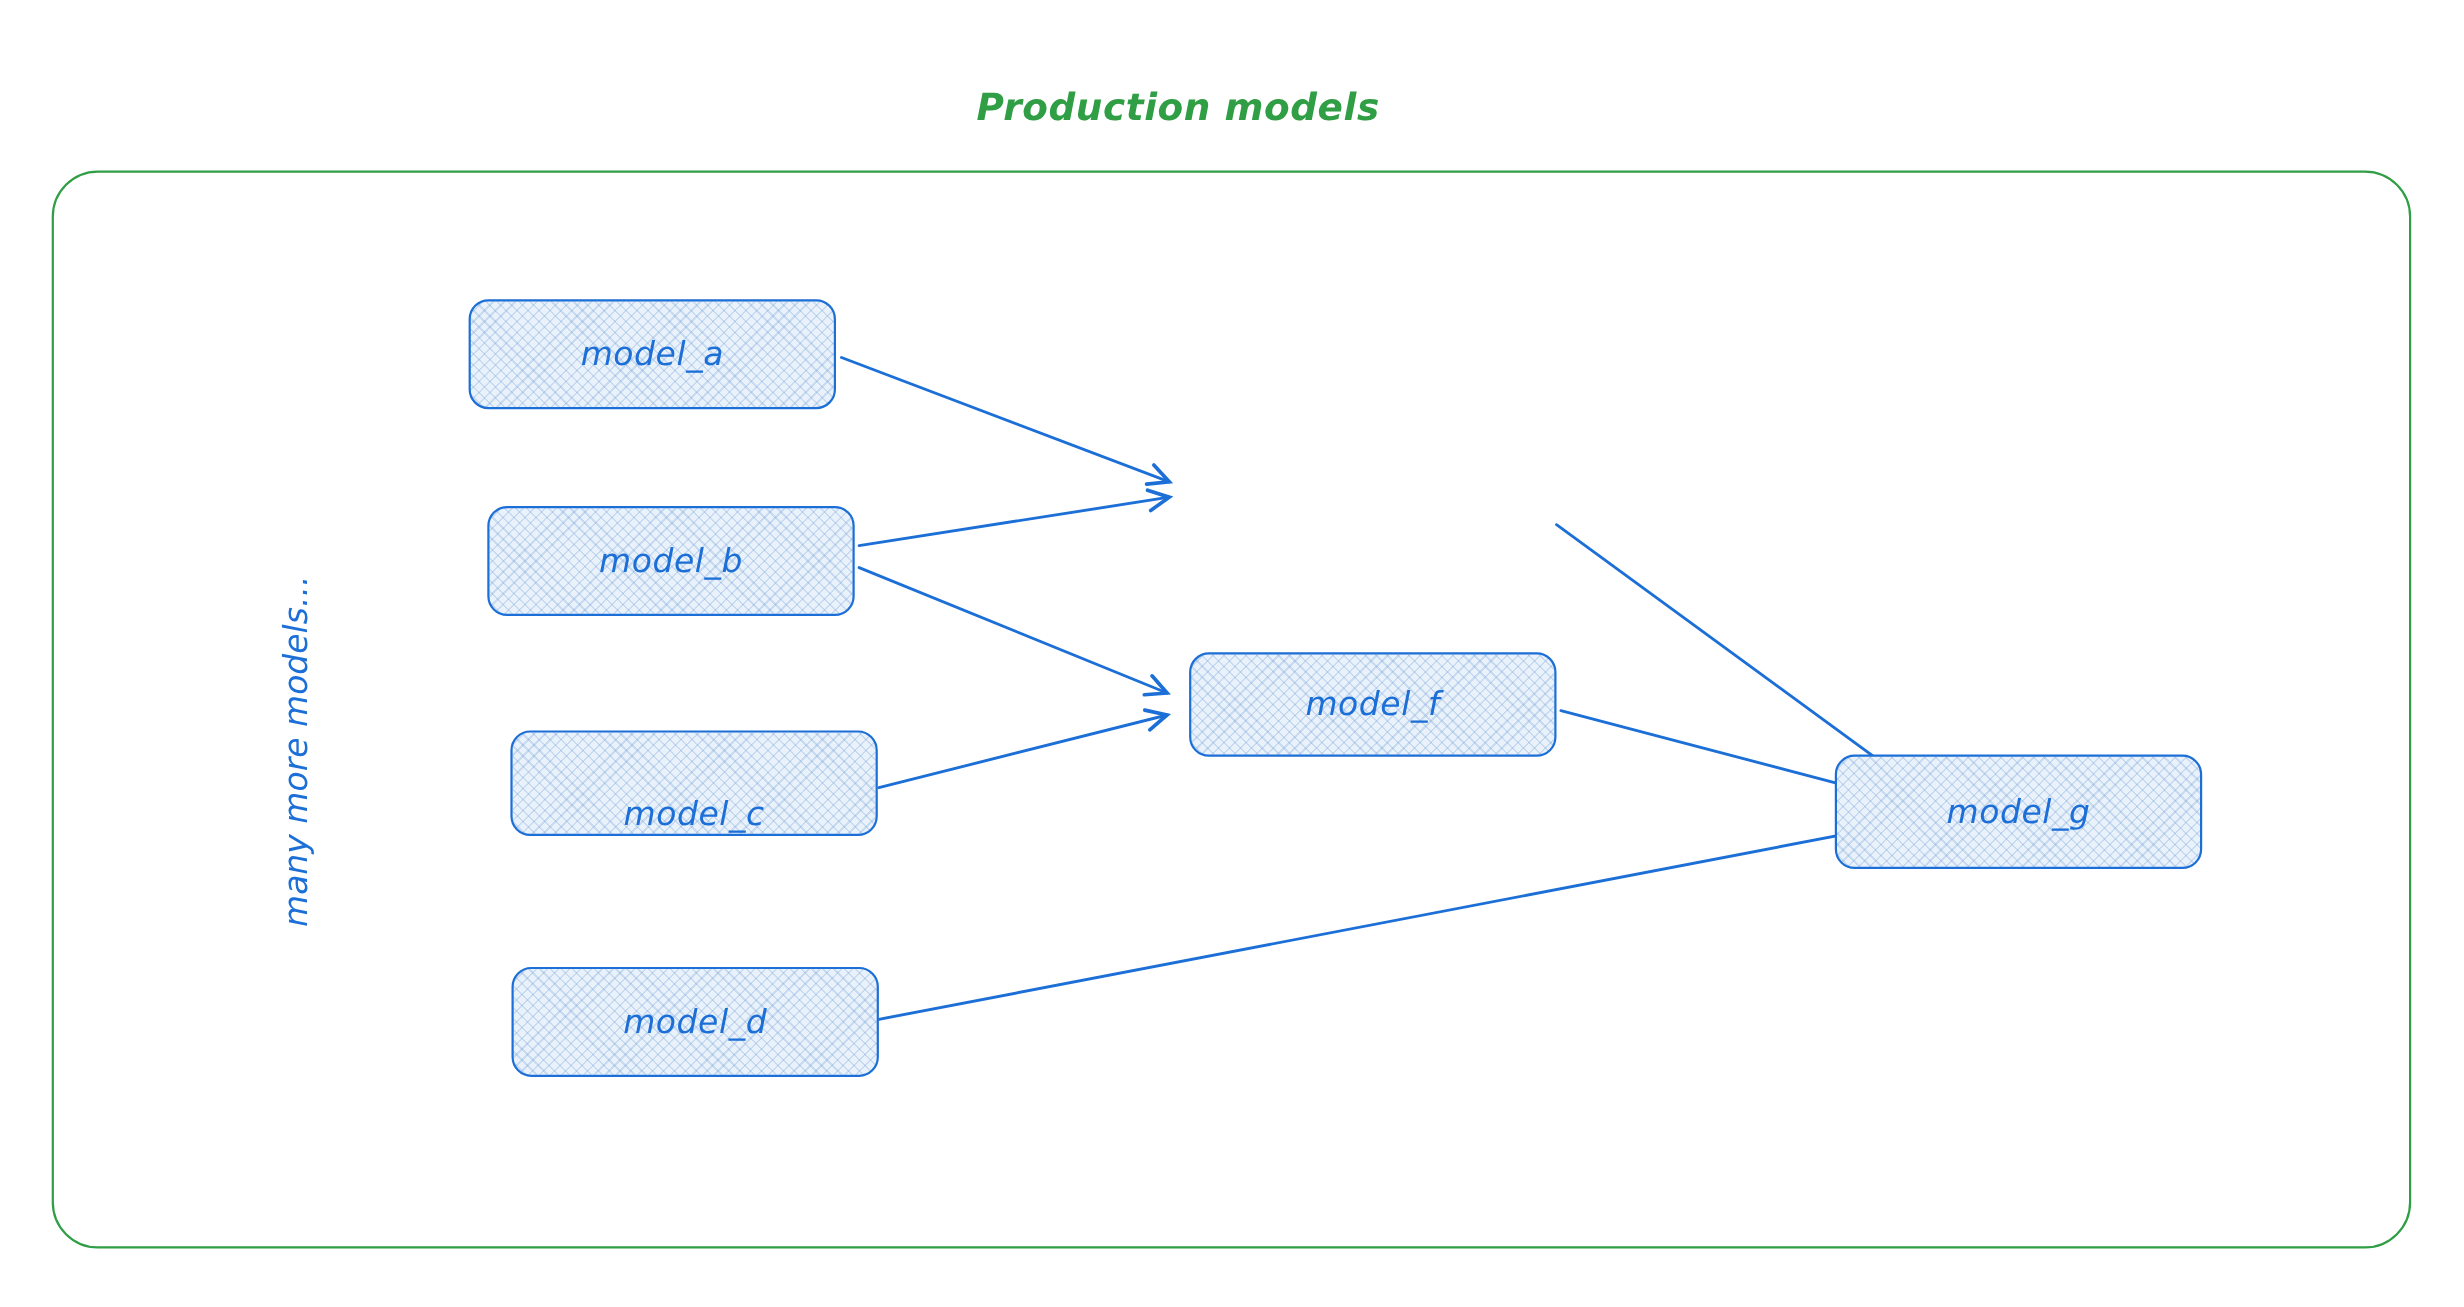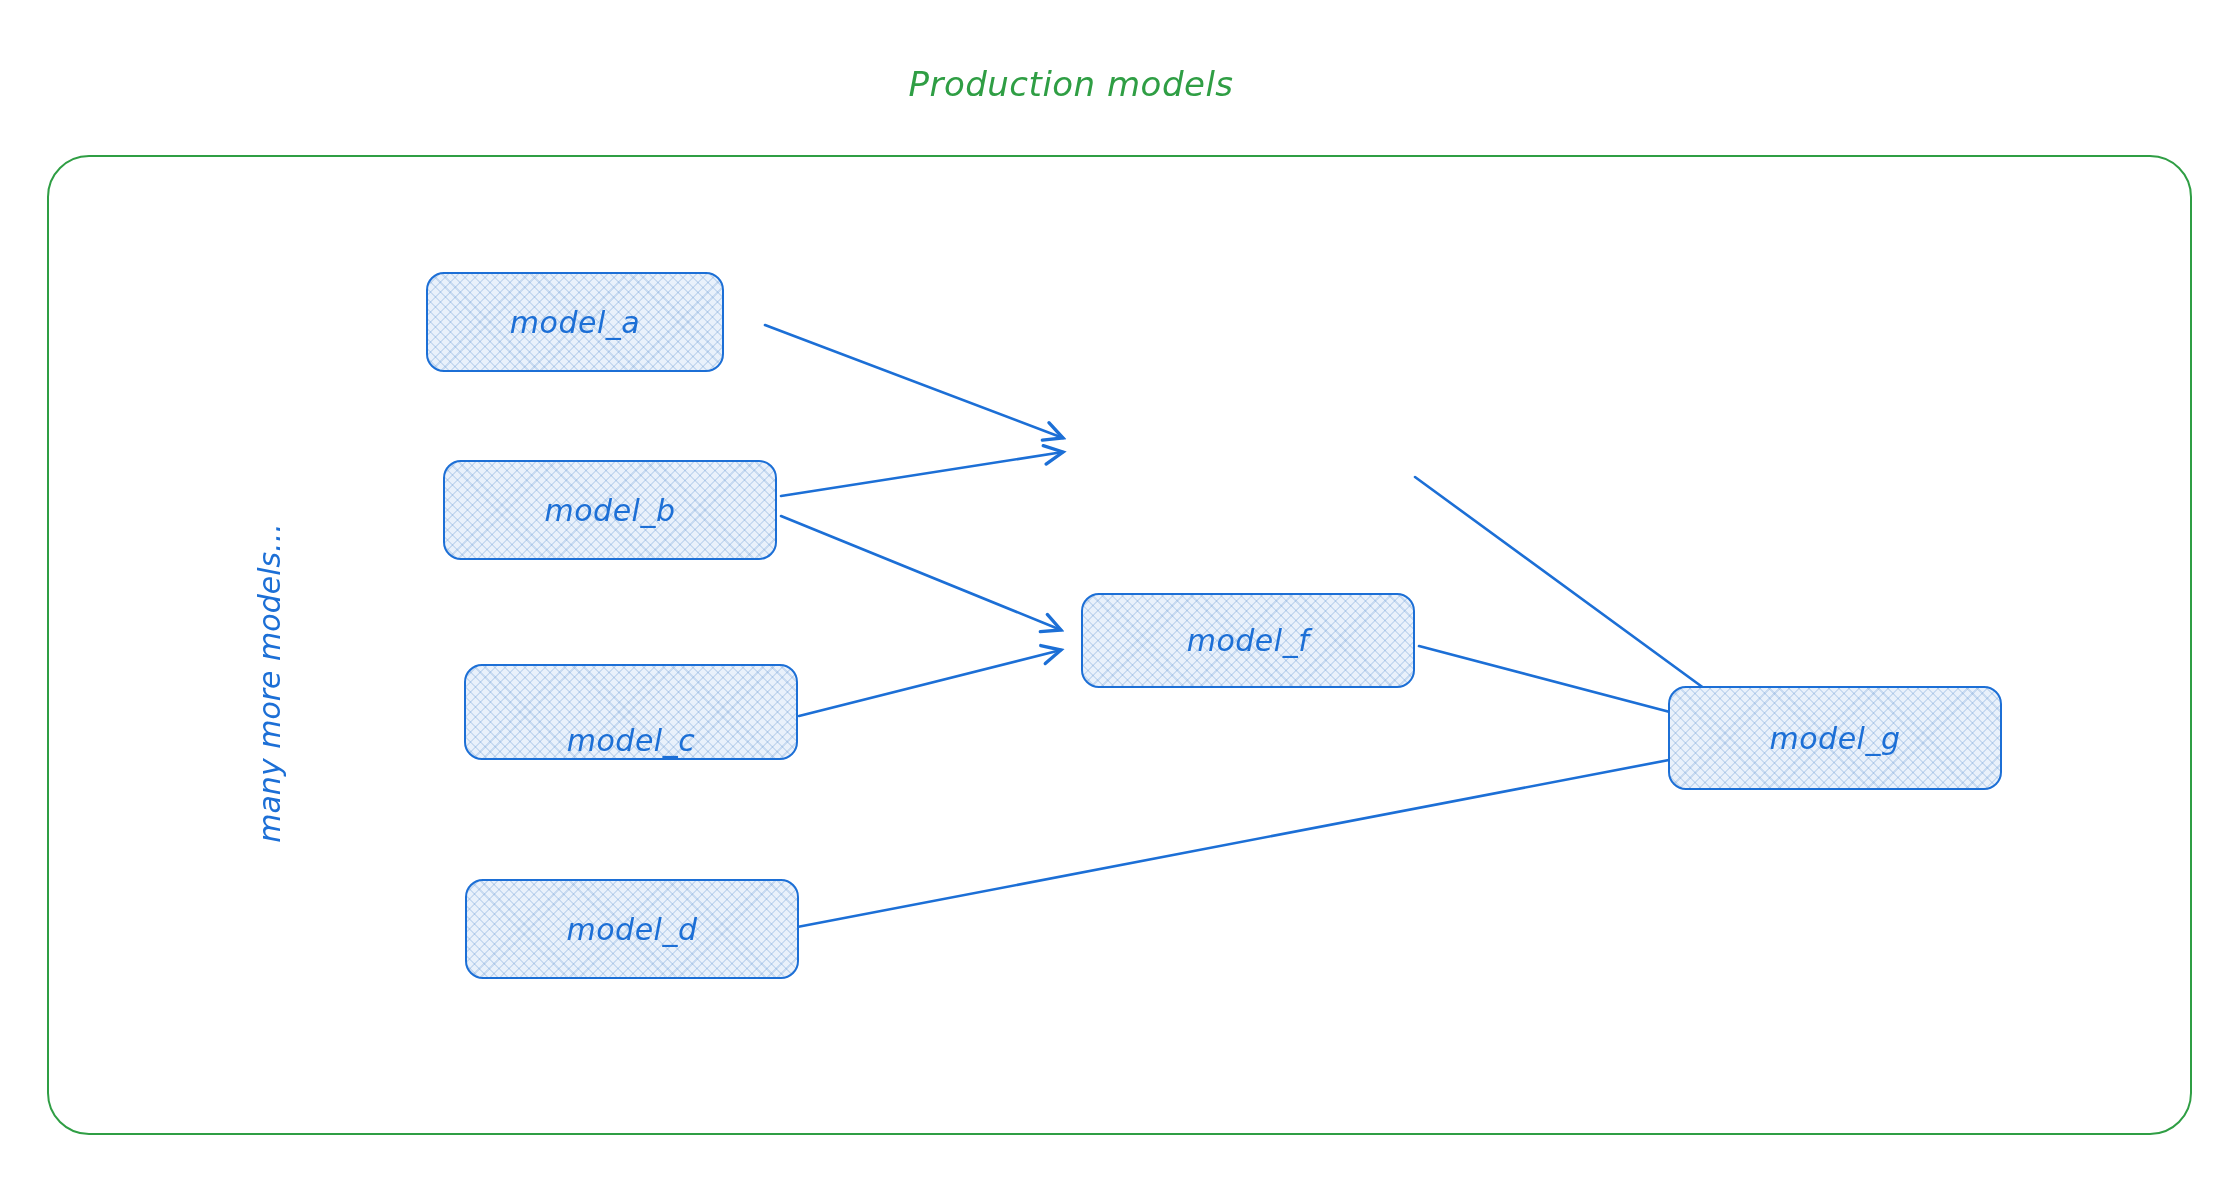--- a/index.html
+++ b/index.html
@@ -13,25 +13,25 @@
   }
   .canvas {
     position: relative;
     width: 2240px;
     height: 1188px;
     background: #ffffff;
   }
   .diagram-title {
     position: absolute;
     left: 1071px;
-    top: 64px;
+    top: 78px;
     transform: translateX(-50%);
     color: #2f9e44;
     font-size: 34px;
-    font-weight: 400;
+    font-weight: 700;
     letter-spacing: 0.5px;
     white-space: nowrap;
     font-style: italic;
     text-align: center;
   }
   .container-frame {
     position: absolute;
     left: 47px;
     top: 155px;
     width: 2145px;
@@ -110,21 +110,21 @@
     </defs>
     <line x1="765" y1="325" x2="1063" y2="438" marker-end="url(#arrow)"></line>
     <line x1="781" y1="496" x2="1063" y2="452" marker-end="url(#arrow)"></line>
     <line x1="781" y1="516" x2="1061" y2="630" marker-end="url(#arrow)"></line>
     <line x1="799" y1="716" x2="1061" y2="650" marker-end="url(#arrow)"></line>
     <line x1="1415" y1="477" x2="1742" y2="716" marker-end="url(#arrow)"></line>
     <line x1="1419" y1="646" x2="1742" y2="731" marker-end="url(#arrow)"></line>
     <line x1="792" y1="928" x2="1742" y2="746" marker-end="url(#arrow)"></line>
   </svg>
 
-  <div class="node" style="left:426px;  top:272px; width:298px; height:100px;">
+  <div class="node" style="left:426px;  top:272px; width:334px; height:100px;">
     <span class="node-label">model_a</span>
   </div>
 
   <div class="node" style="left:443px;  top:460px; width:334px; height:100px;">
     <span class="node-label">model_b</span>
   </div>
 
   <div class="node" style="left:464px;  top:664px; width:334px; height:96px;align-items:flex-end;">
     <span class="node-label">model_c</span>
   </div>

